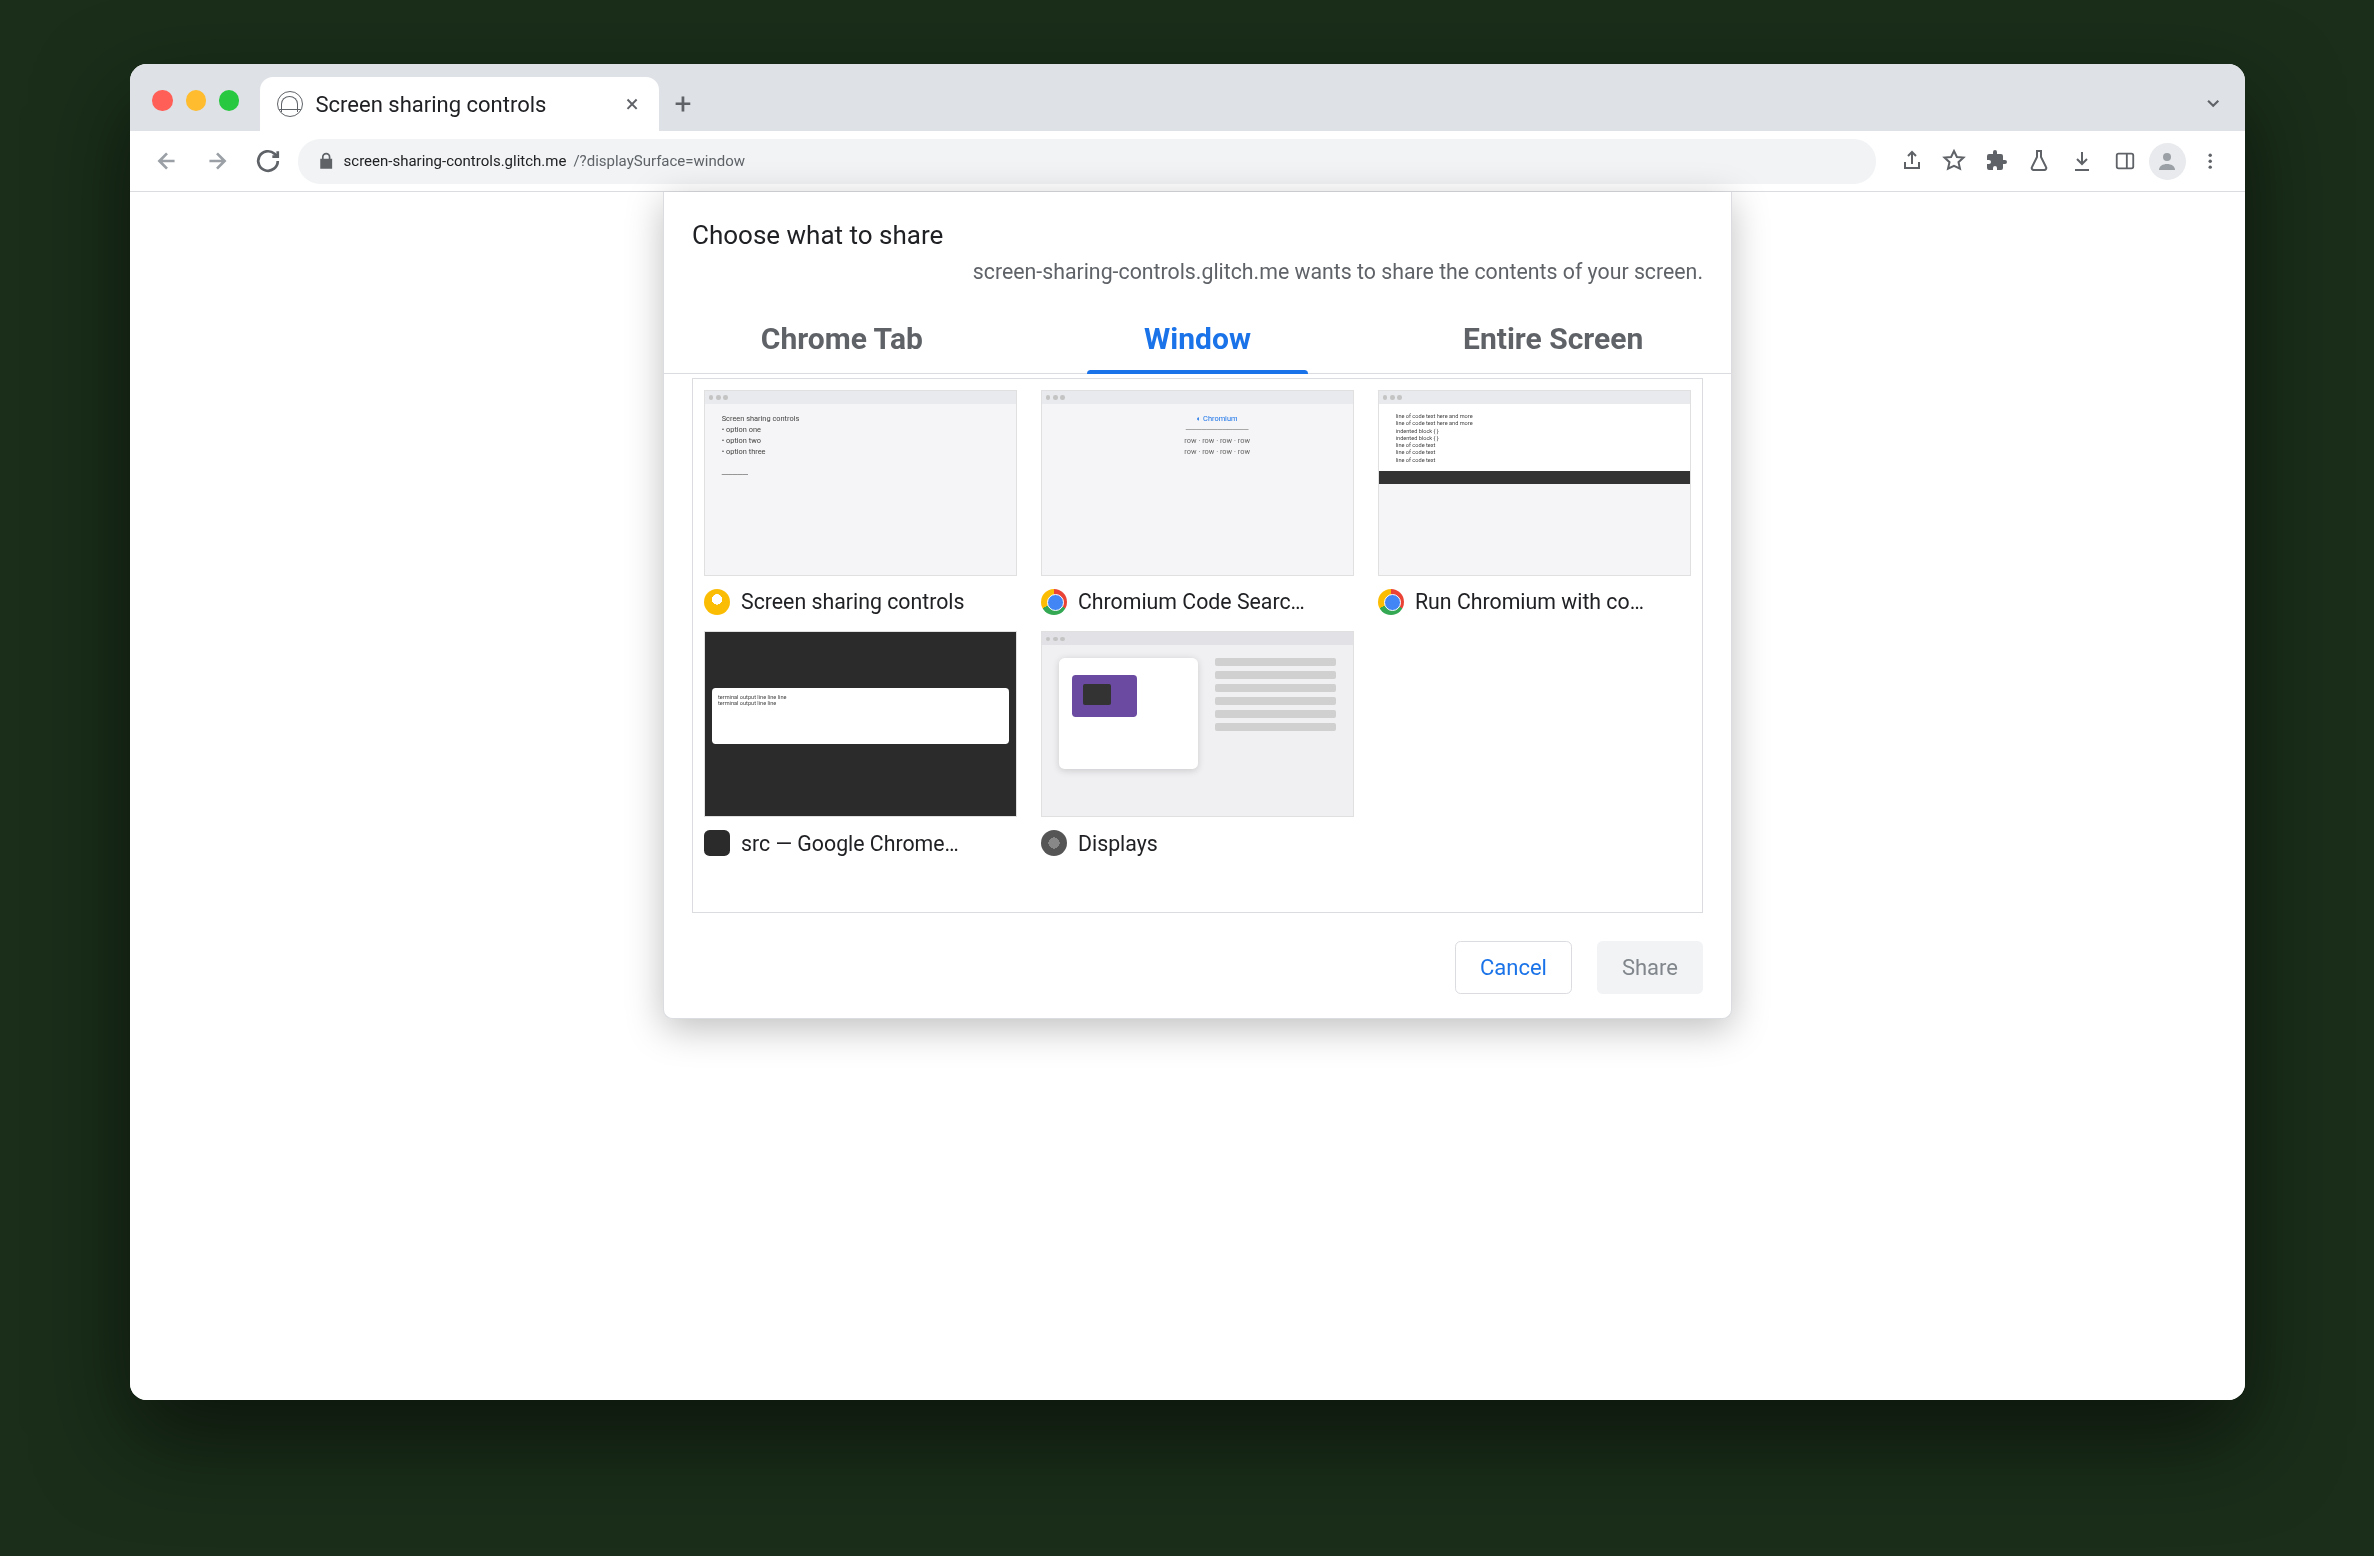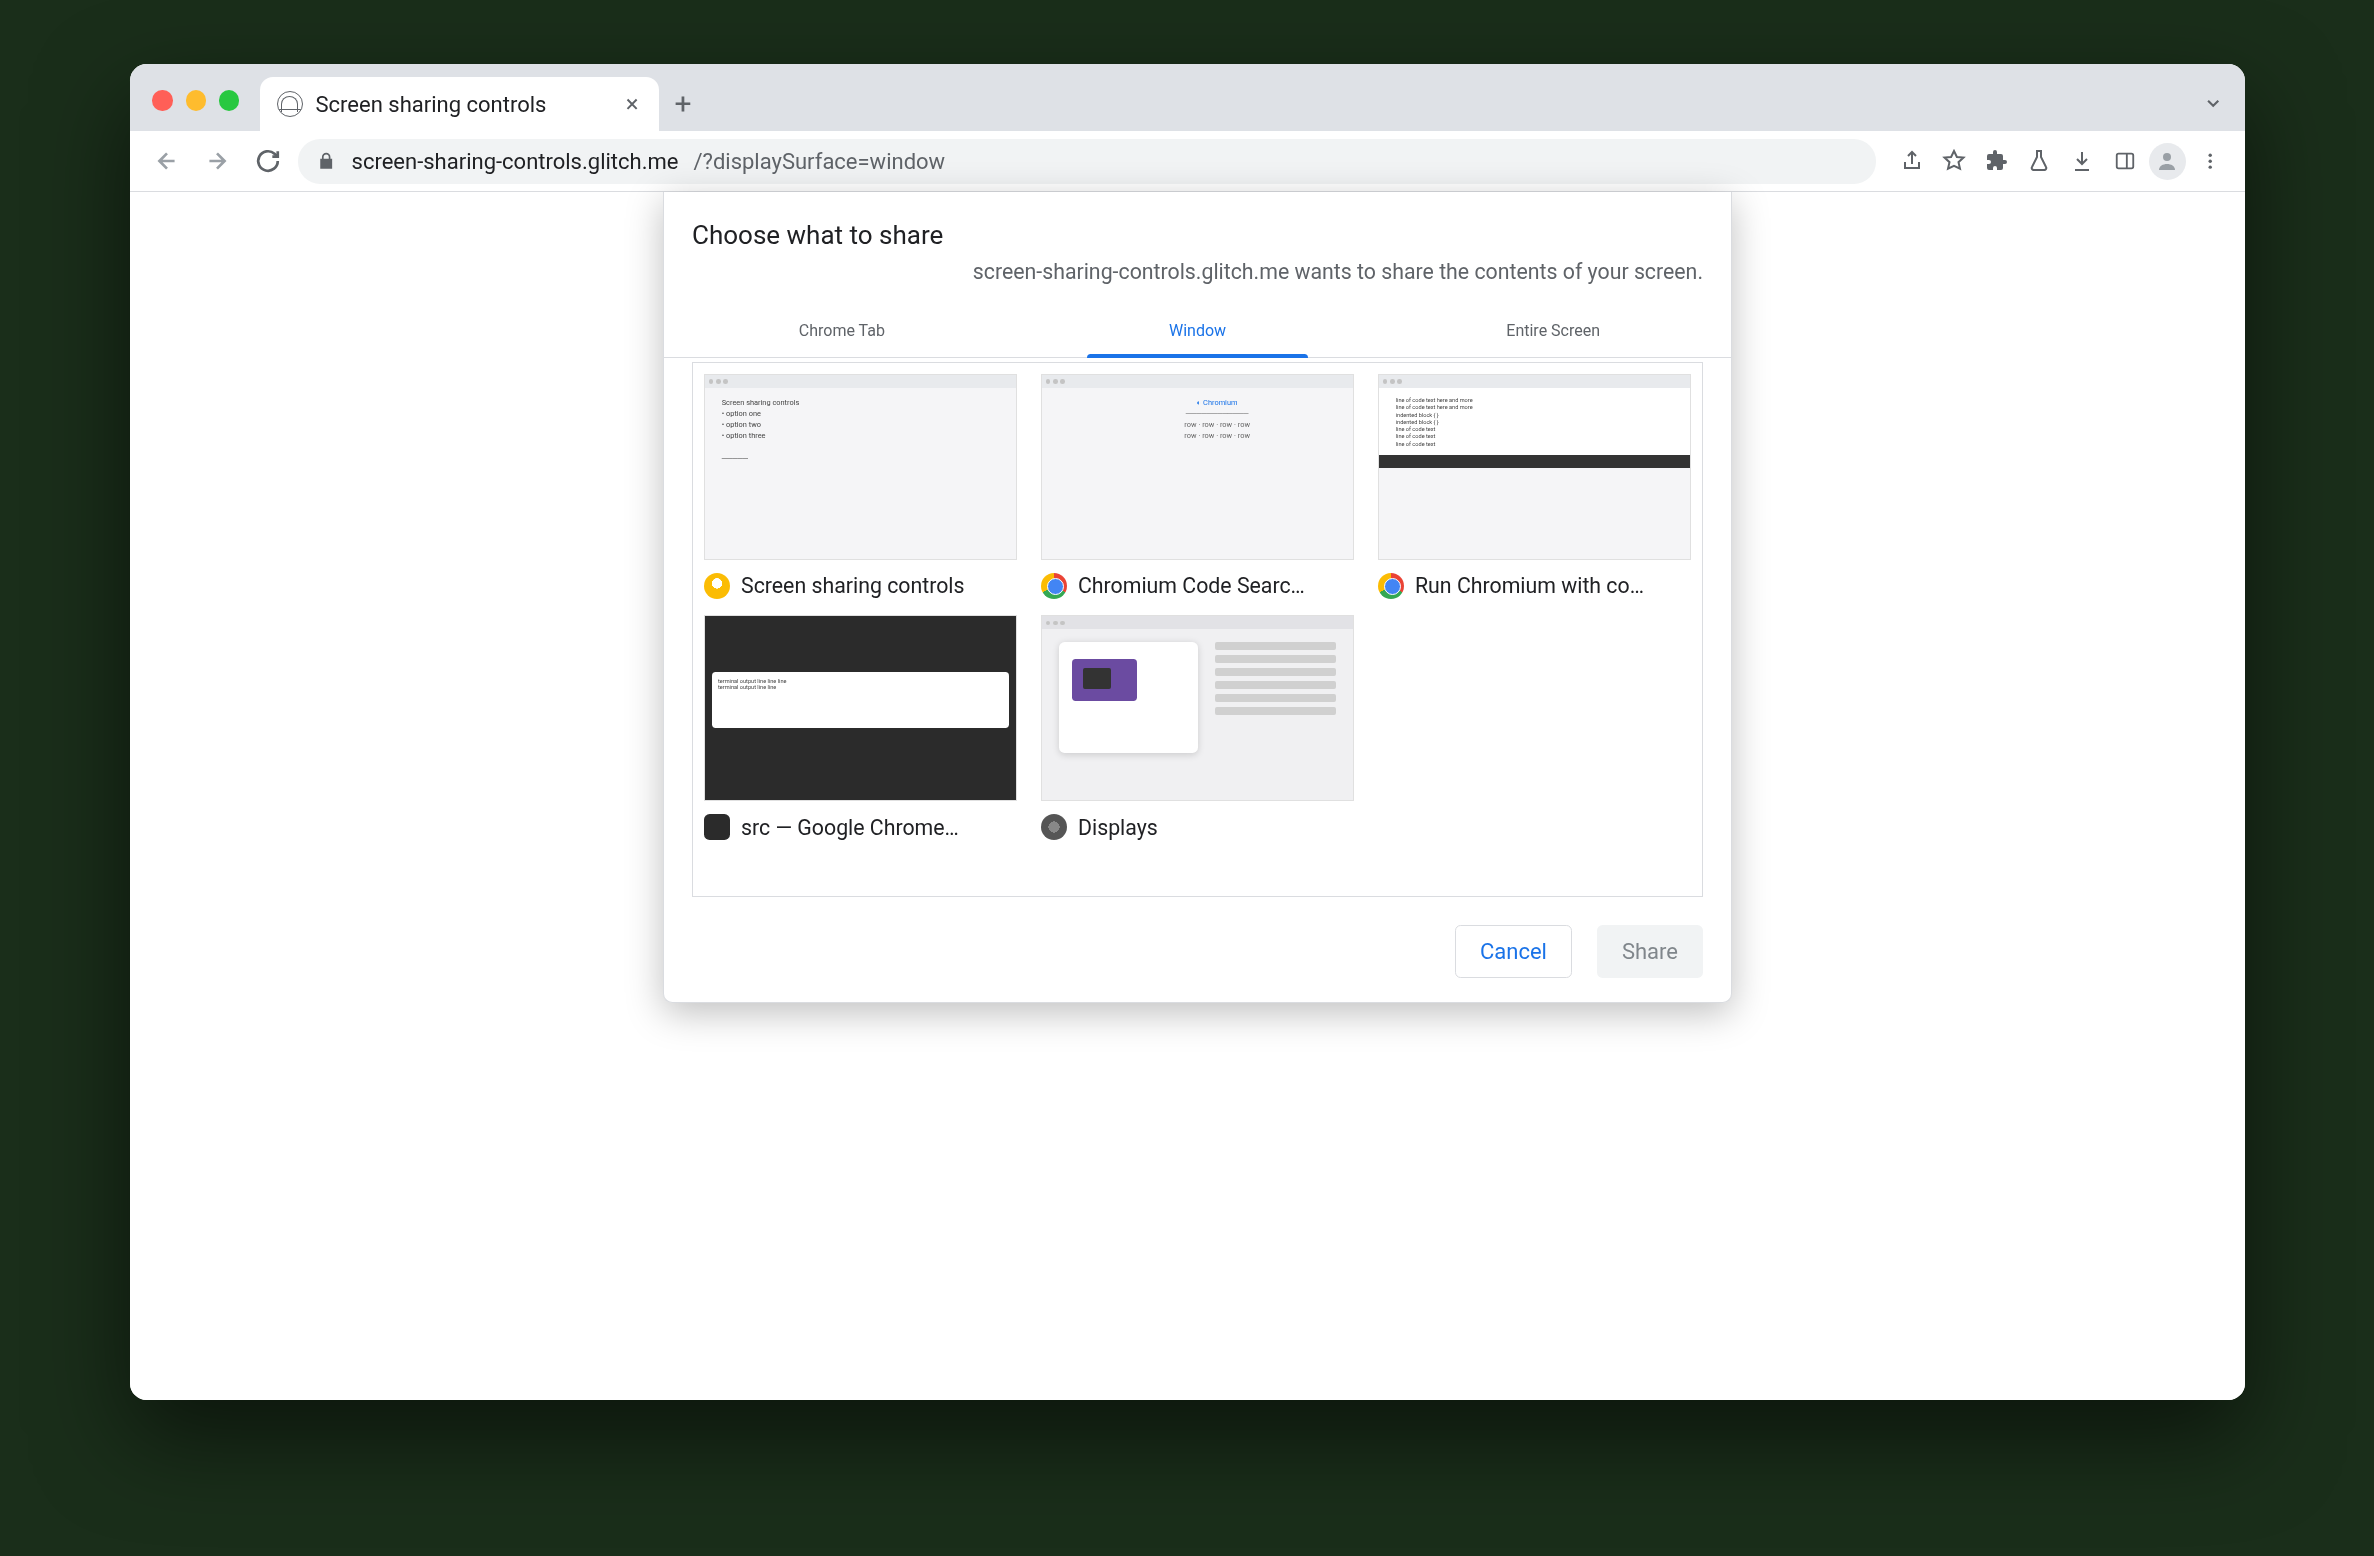--- a/index.html
+++ b/index.html
@@ -86,41 +86,41 @@
     height:61px;background:#fff;border-bottom:0.9px solid #dadce0;
     display:flex;align-items:center;padding:0 16.7px;gap:9.3px;
   }
   .nav-btn{
     width:41px;height:41px;display:flex;align-items:center;justify-content:center;
     color:#9aa0a6;border-radius:50%;
   }
   .nav-btn.enabled{color:#5f6368;}
   .url-bar{
     flex:1;height:45px;background:#f1f3f4;border-radius:22px;
-    display:flex;align-items:center;padding:0 18.6px;gap:15px;font-size:22px;
+    display:flex;align-items:center;padding:0 18.6px;gap:7px;font-size:15px;
   }
   .lock-icon{color:#5f6368;}
   .url-host{color:#202124;}
   .url-path{color:#5f6368;}
   .addr-actions{display:flex;gap:5.6px;align-items:center;padding-left:7.4px;}
   .addr-icon{width:37px;height:37px;display:flex;align-items:center;justify-content:center;color:#5f6368;}
   .avatar{width:37px;height:37px;border-radius:50%;background:#e8eaed;display:flex;align-items:center;justify-content:center;}
   
   .content{flex:1;background:#fff;position:relative;}
   
   .modal{
     position:absolute;top:0;left:533px;width:1069px;
     background:#fff;border:0.9px solid #dadce0;border-top:none;border-radius:0 0 9.3px 9.3px;
     box-shadow:0 9.3px 37px rgba(0,0,0,0.25);
     padding:28px 0 24px 0;
   }
   .modal-title{font-size:26px;color:#202124;padding:0 28px 9.3px 28px;font-weight:400;}
   .modal-sub{font-size:21.3px;color:#5f6368;padding:0 28px 20.4px 28px;text-align:right;}
   .modal-tabs{display:flex;border-bottom:0.9px solid #dadce0;}
-  .mtab{flex:1;text-align:center;padding:16.7px 0;font-size:16px;color:#5f6368;cursor:pointer;position:relative;}
+  .mtab{flex:1;text-align:center;padding:16.7px 0;font-size:30px;color:#5f6368;cursor:pointer;position:relative;font-weight:bold;}
   .mtab.active{color:#1a73e8;}
   .mtab.active::after{content:"";position:absolute;left:67px;right:67px;bottom:-0.9px;height:3.7px;background:#1a73e8;border-radius:3.7px 3.7px 0 0;}
   .grid-wrap{margin:3.7px 28px 0 28px;border:0.9px solid #dadce0;padding:11px 11px 56px 11px;}
   .grid{display:grid;grid-template-columns:repeat(3,1fr);gap:16.7px 24px;}
   .item{cursor:pointer;}
   .thumb{width:100%;height:186px;background:#f5f5f7;border:0.9px solid #e0e0e0;position:relative;overflow:hidden;}
   .thumb .tbar{height:13px;background:#e8eaed;display:flex;align-items:center;gap:2.8px;padding:0 3.7px;}
   .thumb .tbar i{width:4.6px;height:4.6px;border-radius:50%;background:#c4c4c4;display:block;}
   .thumb .tbody{padding:9.3px 16.7px;font-size:7.4px;color:#444;line-height:1.5;}
   .thumb.dark{background:#2b2b2b;}

